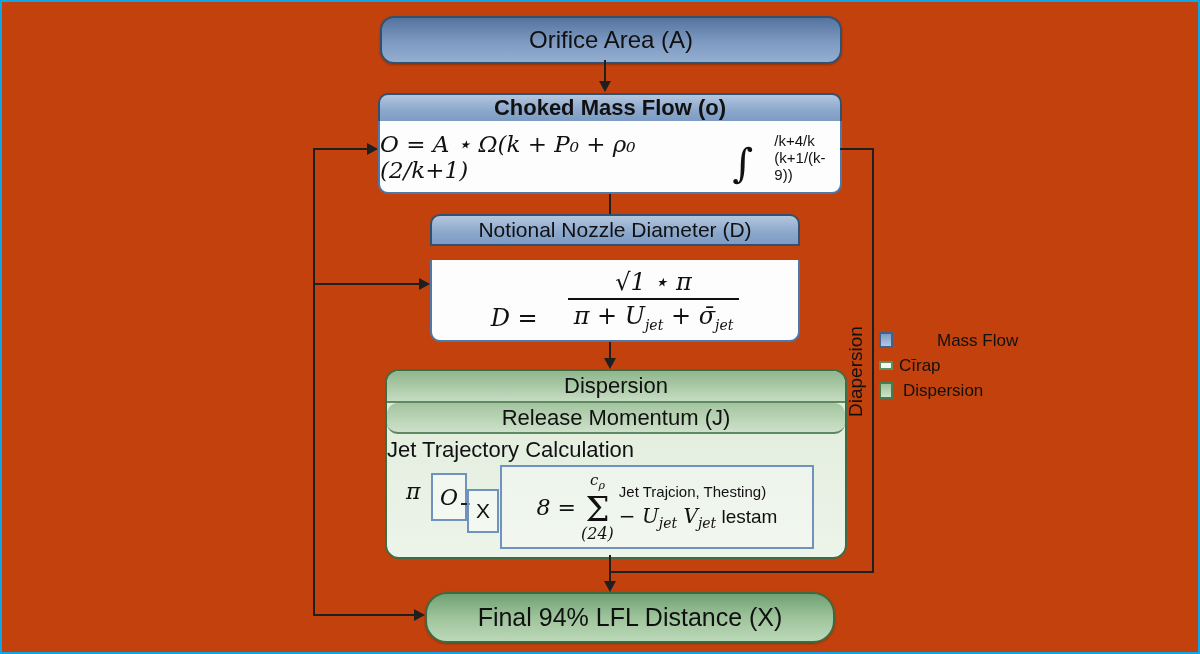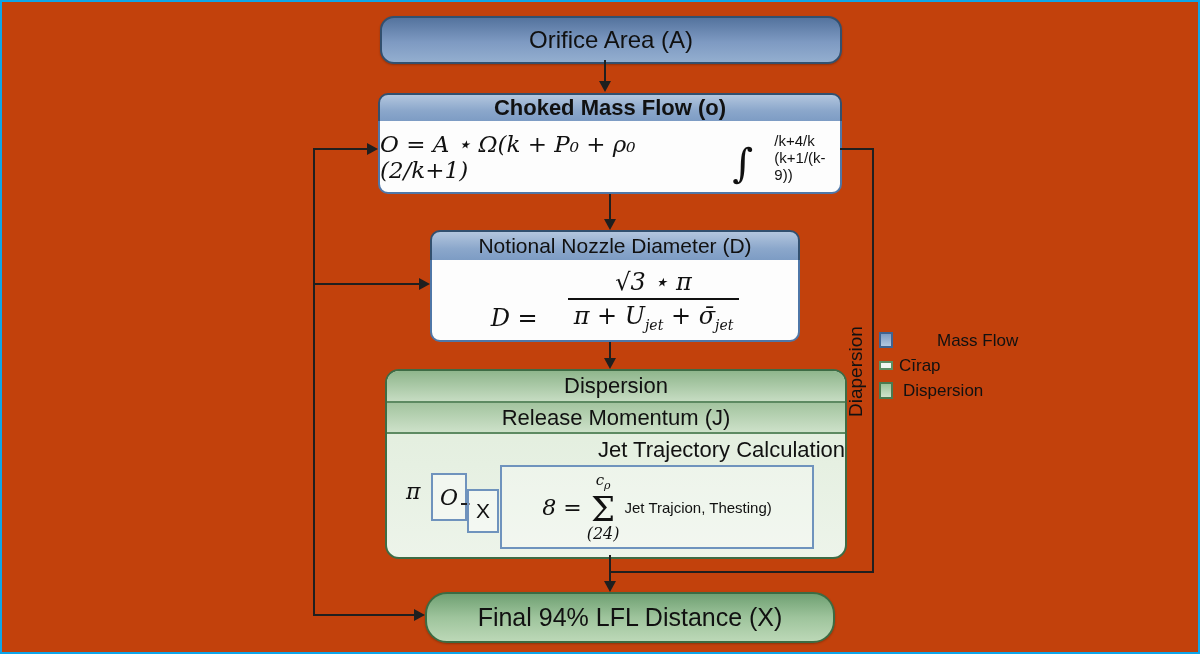--- a/index.html
+++ b/index.html
@@ -101,64 +101,65 @@
       <span class="supsub">
         <span>/k+4/k</span>
         <span>(k+1/(k-9))</span>
       </span>
     </div>
   </div>
 
   <div class="line" style="left:607px;top:192px;width:2px;height:26px;"></div>
   <div class="ah-down" style="left:602px;top:217px;"></div>
 
-  <div class="abs hdr-blue" style="left:428px;top:228px;width:366px;height:28px;">
+  <div class="abs hdr-blue" style="left:428px;top:212px;width:366px;height:28px;">
     <span class="node-label t21">Notional Nozzle Diameter (D)</span>
   </div>
   <div class="abs body-white" style="left:428px;top:258px;width:366px;height:80px;">
     <div class="formula serif-it t24">
       <span>D =</span>
       <span class="frac">
-        <span class="num">√3 ⋆ π</span>
+        <span class="num">√1 ⋆ π</span>
         <span class="den"><span>π + U</span><sub class="jet">jet</sub><span> + σ̄</span><sub class="jet">jet</sub></span>
       </span>
     </div>
   </div>
 
   <div class="line" style="left:607px;top:340px;width:2px;height:17px;"></div>
   <div class="ah-down" style="left:602px;top:356px;"></div>
 
   <div class="abs disp-box" style="left:383px;top:367px;width:458px;height:186px;">
     <div class="band1" style="height:30px;">
       <span class="node-label t22">Dispersion</span>
     </div>
-    <div class="band2" style="height:29px;">
+    <div class="band2" style="height:29px;border-radius:11px;">
       <span class="node-label t22">Release Momentum (J)</span>
     </div>
-    <div style="text-align:right;margin-top:3px;" class="t22">Jet Trajectory Calculation</div>
+    <div style="text-align:left;margin-top:3px;" class="t22">Jet Trajectory Calculation</div>
   </div>
 
   <div class="abs serif-it" style="left:404px;top:477px;font-size:22px;">π</div>
   <div class="mini-box serif-it" style="left:429px;top:471px;width:32px;height:44px;font-size:22px;">
     <span>O</span>
   </div>
   <div class="line" style="left:459px;top:501px;width:9px;height:2px;"></div>
   <div class="mini-box" style="left:465px;top:487px;width:28px;height:40px;font-size:21px;">
     <span>X</span>
   </div>
 
   <div class="sum-box" style="left:498px;top:463px;width:314px;height:84px;">
     <span class="serif-it" style="font-size:22px;">8 =</span>
     <span class="sigma-stack">
       <span class="up serif-it"><span>c</span><sub style="font-size:11px;">ρ</sub></span>
       <span class="sg">Σ</span>
       <span class="lo">(24)</span>
     </span>
     <span class="sum-lines">
       <span class="l1">Jet Trajcion, Thesting)</span>
+      <span class="l2 serif-it"><span>− U</span><sub class="jet">jet</sub><span> V</span><sub class="jet">jet</sub><span style="font-family:'Liberation Sans',sans-serif;font-style:normal;font-size:19px;"> lestam</span></span>
     </span>
   </div>
 
   <div class="line" style="left:607px;top:553px;width:2px;height:27px;"></div>
   <div class="ah-down" style="left:602px;top:579px;"></div>
 
   <div class="abs pill-green" style="left:423px;top:590px;width:406px;height:47px;">
     <span class="node-label t25">Final 94% LFL Distance (X)</span>
   </div>
 

